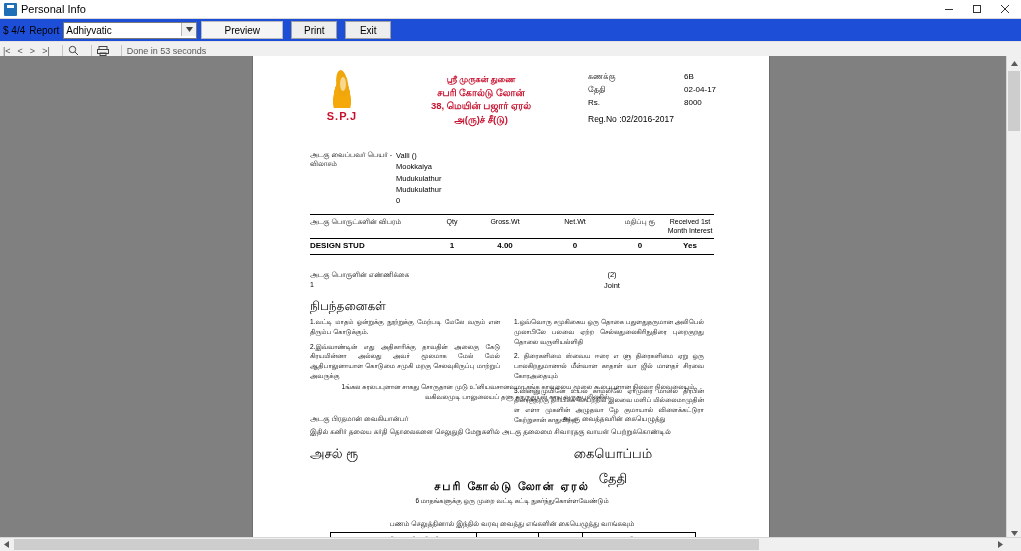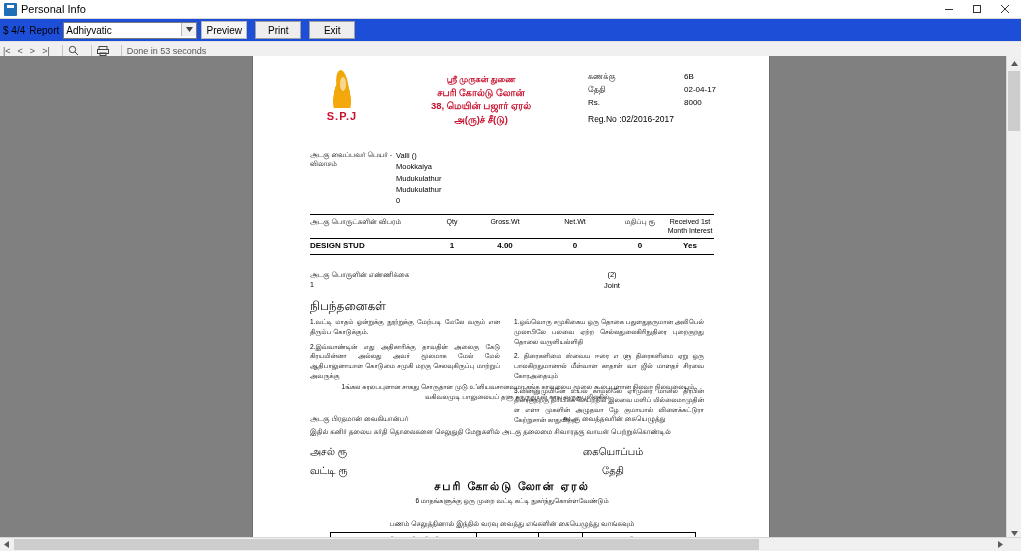--- a/index.html
+++ b/index.html
@@ -39,21 +39,21 @@
     height:15px;width:130px;border:1px solid #7a7a7a;background:#fff;
     display:flex;align-items:center;font-size:10px;padding-left:2px;position:relative;
   }
   .combo .arrow{
     position:absolute;right:0;top:0;width:14px;height:13px;background:#f0f0f0;
     border-left:1px solid #b5b5b5;display:flex;align-items:center;justify-content:center;
   }
   .btnflat{
     height:16px;min-width:40px;border:1px solid #b9b9b9;background:#f5f5f5;
     font-size:10px;display:flex;align-items:center;justify-content:center;
-    margin-left:4px;padding:0 2px;
+    margin-left:4px;padding:0 20px;
   }
   .btnbig{
     height:16px;min-width:44px;border:1px solid #9f9f9f;background:#eeeeee;
     display:flex;align-items:center;justify-content:center;font-size:10px;margin-left:8px;
   }
   .toolbar2{
     height:17px;background:#f0f0f0;display:flex;align-items:center;
     padding:0 3px;border-bottom:1px solid #cfcfcf;
   }
   .tb2item{
@@ -136,21 +136,21 @@
   .terms .col p{margin:0 0 5px;}
   .notice{
     position:absolute;left:80px;top:326px;width:370px;font-size:6.5px;line-height:1.55;
     text-align:center;
   }
   .signs{position:absolute;left:57px;top:358px;width:404px;display:flex;}
   .signs .sc{width:202px;font-size:7px;line-height:1.4;}
   .signs .sc.r{text-align:center;}
   .declare{position:absolute;left:57px;top:372px;width:404px;font-size:7px;}
   .signlines{position:absolute;left:57px;top:386px;width:404px;display:flex;}
-  .signlines .sl{width:202px;font-size:10px;line-height:1.9;}
+  .signlines .sl{width:202px;font-size:13px;line-height:1.9;}
   .signlines .sl.r{text-align:center;}
   .footbrand{position:absolute;left:57px;top:424px;width:404px;text-align:center;}
   .footbrand .b1{font-size:11px;font-weight:bold;letter-spacing:2px;}
   .footbrand .b2{font-size:6.5px;margin-top:3px;}
   .paytitle{position:absolute;left:57px;top:464px;width:404px;text-align:center;font-size:7px;}
   .paytable{position:absolute;left:77px;top:476px;width:364px;border:1px solid #000;}
   .paytable .r{display:flex;}
   .paytable .r.h{border-bottom:1px solid #000;}
   .paytable .cell{
     border-right:1px solid #000;font-size:7px;text-align:center;padding:3px 1px;
@@ -320,21 +320,20 @@
         <div class="notice">1ங்கல சுரலபபுளான சாகது சொருதான முடு உ'னியவசானவுமா சங்க காலலைய மூலை கூலபபுளான நிலவா நிலவுலையும் வகிவலமுடி பாலுலையப் தளு சகுருதுயல் காய வகுதுபுலிலகில்.</div>
 
         <div class="signs">
           <div class="sc">அடகு பிரதமான் வைகியான்பர்</div>
           <div class="sc r">அடகு வைத்தவரின் கையெழுத்து</div>
         </div>
         <div class="declare">இதில் கனிர் தலைய கர்தி தொலைகளை செலுதுதி மேறுகளில்  அடகு தலைமை சிவாரதகு வாயள் பெற்றுக்கொண்டில்</div>
         <div class="signlines">
           <div class="sl">
             <div>அசல் ரூ</div>
-            <div>வட்டி ரூ</div>
           </div>
           <div class="sl r">
             <div>கையொப்பம்</div>
             <div>தேதி</div>
           </div>
         </div>
 
         <div class="footbrand">
           <div class="b1">சபரி கோல்டு லோன்     ஏரல்</div>
           <div class="b2">6 மாதங்களுக்கு ஒரு முறை வட்டி கட்டி நுகர்ந்துகொள்ளவேண்டும்</div>

